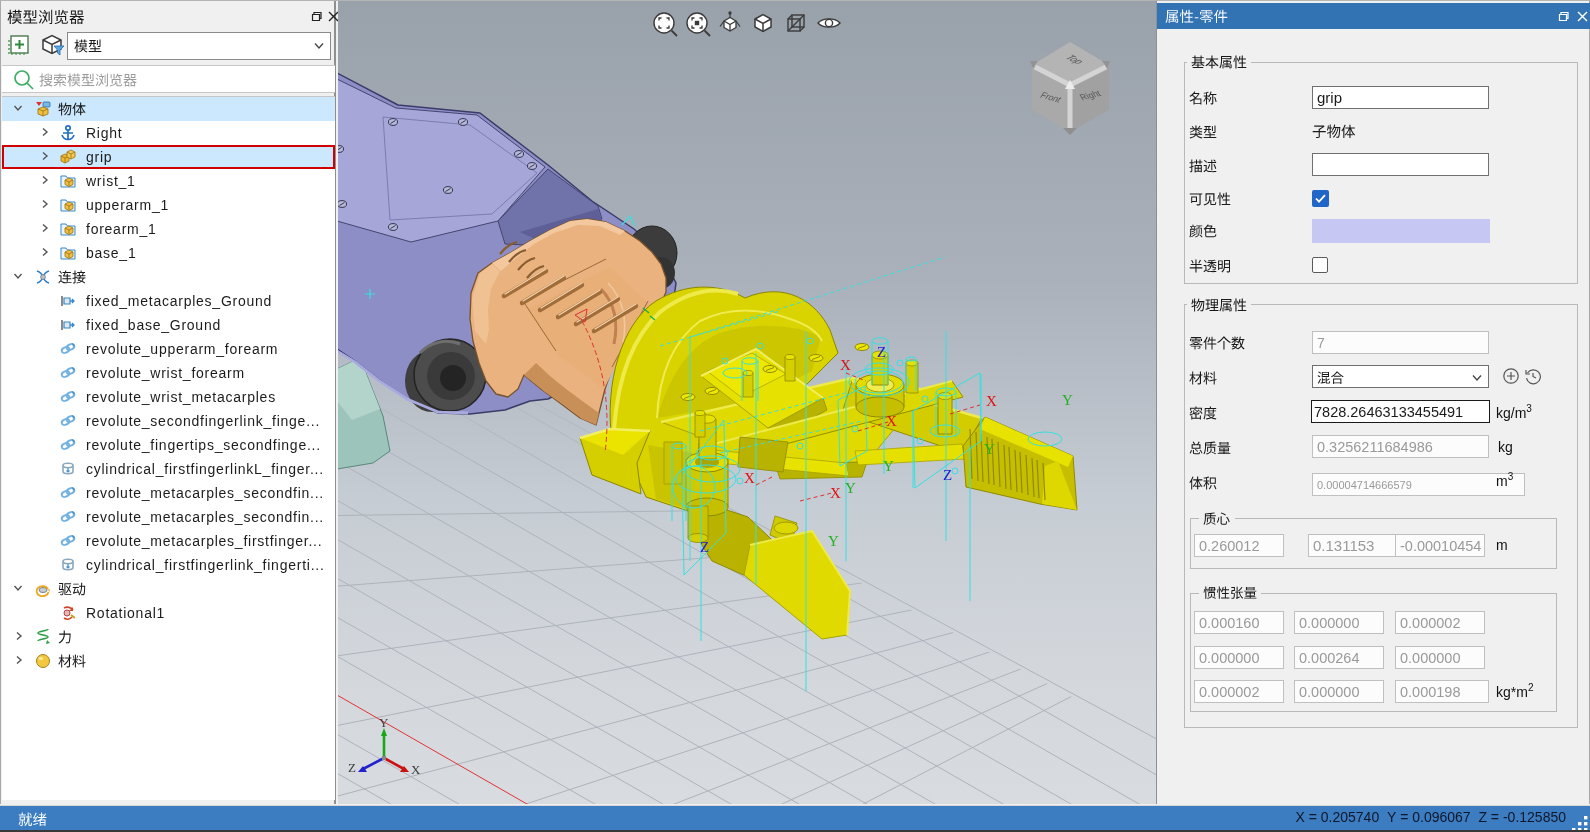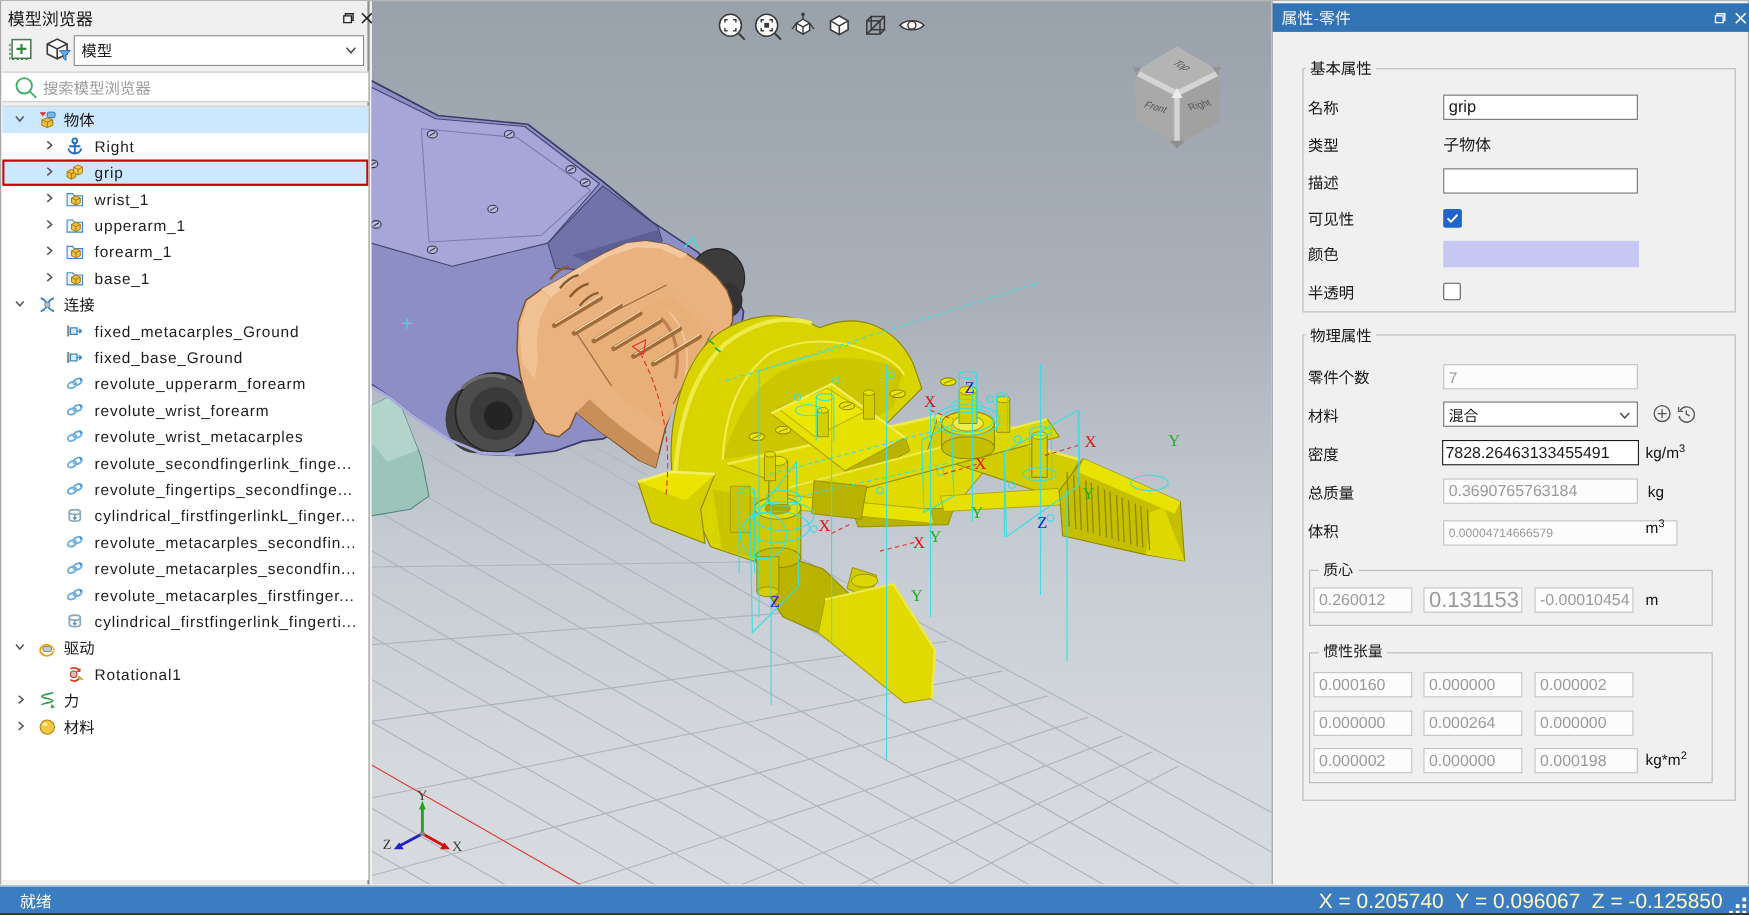--- a/index.html
+++ b/index.html
@@ -729,33 +729,33 @@
         <path d="M9 6v3.5l3 1.5" fill="none" stroke="#555" stroke-width="1.2"></path>
       </svg>
       <div class="abs" style="left:32px;top:403px"><svg width="28" height="19" viewBox="0 0 28 19" style="vertical-align:middle">
           <path fill="#1a1a1a" d="M2.5 6.5C2.2 7.5 1.6 8.5 0.7 9L1.5 9.6C2.5 9 3.1 7.9 3.4 6.9L2.5 6.5ZM4.9 5.5C5.8 5.9 6.8 6.5 7.3 7L7.9 6.3C7.4 5.9 6.3 5.2 5.5 4.9L4.9 5.5ZM10.2 7.1C11.1 7.9 12.2 9.1 12.6 9.9L13.5 9.3C13 8.5 11.9 7.4 10.9 6.6L10.2 7.1ZM9.5 5.4C8.5 6.8 7 8 5.2 8.8L5.2 6.3L4.3 6.3L4.3 9.1L4.3 9.3C3.1 9.8 1.8 10.2 0.5 10.5C0.7 10.7 1 11.1 1.1 11.4C2.3 11 3.5 10.6 4.6 10.1C4.9 10.3 5.4 10.4 6.1 10.4C6.4 10.4 8.6 10.4 8.9 10.4C10.1 10.4 10.4 10 10.5 8.4C10.2 8.4 9.8 8.2 9.6 8.1C9.6 9.3 9.5 9.5 8.8 9.5C8.3 9.5 6.5 9.5 6.1 9.5L5.9 9.5C7.7 8.5 9.3 7.3 10.4 5.9L9.5 5.4ZM10.9 11.4L10.9 13.8L7.5 13.8L7.5 10.6L6.4 10.6L6.4 13.8L3.3 13.8L3.3 11.4L2.3 11.4L2.3 15.4L3.3 15.4L3.3 14.8L10.9 14.8L10.9 15.4L11.9 15.4L11.9 11.4L10.9 11.4ZM1.1 3.7L1.1 6.5L2.1 6.5L2.1 4.7L11.9 4.7L11.9 6.5L13 6.5L13 3.7L7.5 3.7L7.5 2.5L6.4 2.5L6.4 3.7L1.1 3.7ZM19.4 5.2L19.4 6.4L17.1 6.4L17.1 7.3L19.4 7.3L19.4 9.6L24.8 9.6L24.8 7.3L27.1 7.3L27.1 6.4L24.8 6.4L24.8 5.2L23.8 5.2L23.8 6.4L20.4 6.4L20.4 5.2L19.4 5.2ZM23.8 7.3L23.8 8.8L20.4 8.8L20.4 7.3L23.8 7.3ZM24.6 11.4C24 12.1 23.2 12.7 22.2 13.2C21.3 12.7 20.5 12.1 19.9 11.4L24.6 11.4ZM17.3 10.5L17.3 11.4L19.5 11.4L18.9 11.6C19.5 12.4 20.3 13.1 21.2 13.6C19.8 14.1 18.3 14.4 16.8 14.5C17 14.7 17.2 15.1 17.2 15.4C19 15.2 20.7 14.8 22.2 14.2C23.5 14.8 25.1 15.2 26.8 15.4C27 15.2 27.2 14.7 27.5 14.5C26 14.4 24.5 14.1 23.3 13.6C24.5 13 25.5 12 26.1 10.8L25.5 10.5L25.3 10.5L17.3 10.5ZM15.7 3.9L15.7 8C15.7 10 15.6 12.8 14.4 14.8C14.7 15 15.1 15.2 15.3 15.4C16.5 13.3 16.7 10.1 16.7 8L16.7 4.9L27.2 4.9L27.2 3.9L22 3.9L22 2.5L20.9 2.5L20.9 3.9L15.7 3.9Z"></path>
         </svg></div>
       <div class="inp abs" style="left:154px;top:399px;width:179px;border:1px solid #1a1a1a;font-size:14.5px;padding:1px 2px">7828.26463133455491</div>
       <div class="unit" style="left:339px;top:402px">kg/m<sup>3</sup></div>
       <div class="abs" style="left:32px;top:438px"><svg width="42" height="19" viewBox="0 0 42 19" style="vertical-align:middle">
           <path fill="#1a1a1a" d="M10.6 11.3C11.4 12.2 12.3 13.6 12.6 14.4L13.4 13.9C13.1 13 12.3 11.8 11.4 10.8L10.6 11.3ZM5.8 10.5C6.7 11.1 7.8 12.1 8.3 12.8L9.1 12.2C8.5 11.5 7.4 10.5 6.5 9.9L5.8 10.5ZM3.9 10.9L3.9 13.8C3.9 14.9 4.4 15.2 6 15.2C6.4 15.2 8.8 15.2 9.2 15.2C10.5 15.2 10.8 14.9 11 13.2C10.7 13.2 10.2 13 10 12.9C9.9 14.1 9.8 14.3 9.1 14.3C8.6 14.3 6.5 14.3 6.1 14.3C5.2 14.3 5 14.2 5 13.8L5 10.9L3.9 10.9ZM1.9 11.1C1.7 12.2 1.2 13.4 0.6 14.2L1.6 14.6C2.2 13.8 2.7 12.5 2.9 11.3L1.9 11.1ZM3.7 6.3L10.3 6.3L10.3 8.8L3.7 8.8L3.7 6.3ZM2.6 5.3L2.6 9.8L11.5 9.8L11.5 5.3L9.2 5.3C9.7 4.6 10.2 3.8 10.7 3L9.6 2.5C9.2 3.4 8.6 4.5 8.1 5.3L5.2 5.3L6 4.9C5.8 4.3 5.1 3.3 4.5 2.6L3.6 3C4.2 3.7 4.8 4.7 5 5.3L2.6 5.3ZM22.3 13.3C23.7 13.8 25.5 14.7 26.5 15.3L27.2 14.6C26.2 14 24.5 13.2 23.1 12.7L22.3 13.3ZM21.6 9.4L21.6 10.7C21.6 11.8 21.3 13.4 17 14.6C17.2 14.8 17.5 15.2 17.7 15.4C22.2 14.1 22.7 12.1 22.7 10.7L22.7 9.4L21.6 9.4ZM18.1 7.8L18.1 12.7L19.1 12.7L19.1 8.8L25.1 8.8L25.1 12.7L26.2 12.7L26.2 7.8L22.2 7.8L22.4 6.5L27.3 6.5L27.3 5.5L22.5 5.5L22.7 4C24.1 3.8 25.4 3.7 26.5 3.4L25.6 2.6C23.4 3.1 19.3 3.4 16 3.6L16 7.5C16 9.6 15.8 12.6 14.5 14.7C14.8 14.8 15.2 15.1 15.4 15.2C16.8 13 17 9.7 17 7.5L17 6.5L21.3 6.5L21.2 7.8L18.1 7.8ZM21.4 5.5L17 5.5L17 4.4C18.5 4.4 20 4.3 21.5 4.1L21.4 5.5ZM31.5 5L38.5 5L38.5 5.7L31.5 5.7L31.5 5ZM31.5 3.6L38.5 3.6L38.5 4.4L31.5 4.4L31.5 3.6ZM30.5 3L30.5 6.4L39.5 6.4L39.5 3L30.5 3ZM28.7 7L28.7 7.8L41.3 7.8L41.3 7L28.7 7ZM31.2 10.5L34.5 10.5L34.5 11.3L31.2 11.3L31.2 10.5ZM35.5 10.5L38.9 10.5L38.9 11.3L35.5 11.3L35.5 10.5ZM31.2 9.1L34.5 9.1L34.5 9.8L31.2 9.8L31.2 9.1ZM35.5 9.1L38.9 9.1L38.9 9.8L35.5 9.8L35.5 9.1ZM28.7 14.2L28.7 15.1L41.4 15.1L41.4 14.2L35.5 14.2L35.5 13.4L40.2 13.4L40.2 12.7L35.5 12.7L35.5 11.9L39.9 11.9L39.9 8.4L30.2 8.4L30.2 11.9L34.5 11.9L34.5 12.7L29.8 12.7L29.8 13.4L34.5 13.4L34.5 14.2L28.7 14.2Z"></path>
         </svg></div>
-      <div class="inp dis abs" style="left:155px;top:434px;width:177px;font-size:14.5px">0.3690765763184</div>
+      <div class="inp dis abs" style="left:155px;top:434px;width:177px;font-size:14.5px">0.3256211684986</div>
       <div class="unit" style="left:341px;top:438px">kg</div>
       <div class="abs" style="left:32px;top:473px"><svg width="28" height="19" viewBox="0 0 28 19" style="vertical-align:middle">
           <path fill="#1a1a1a" d="M3.5 2.6C2.8 4.7 1.7 6.8 0.4 8.2C0.6 8.4 0.9 9 1 9.2C1.5 8.7 1.9 8.2 2.2 7.6L2.2 15.4L3.2 15.4L3.2 5.8C3.7 4.9 4.1 3.8 4.5 2.9L3.5 2.6ZM5.8 11.8L5.8 12.8L8.1 12.8L8.1 15.3L9.2 15.3L9.2 12.8L11.4 12.8L11.4 11.8L9.2 11.8L9.2 7C10 9.4 11.4 11.8 12.8 13.1C13 12.8 13.4 12.5 13.6 12.3C12.1 11.1 10.7 8.7 9.8 6.4L13.4 6.4L13.4 5.3L9.2 5.3L9.2 2.6L8.1 2.6L8.1 5.3L4.2 5.3L4.2 6.4L7.5 6.4C6.6 8.7 5.2 11.1 3.6 12.3C3.9 12.5 4.2 12.9 4.4 13.1C5.9 11.8 7.2 9.5 8.1 7L8.1 11.8L5.8 11.8ZM24.6 11.4C25.4 12.6 26.1 14.3 26.4 15.3L27.4 14.9C27.1 13.9 26.3 12.3 25.6 11.1L24.6 11.4ZM21.8 11.1C21.4 12.5 20.7 13.9 19.8 14.8C20 14.9 20.5 15.2 20.6 15.4C21.6 14.4 22.4 12.9 22.8 11.3L21.8 11.1ZM21.8 4.5L25.8 4.5L25.8 8.7L21.8 8.7L21.8 4.5ZM20.8 3.5L20.8 9.7L26.8 9.7L26.8 3.5L20.8 3.5ZM19.6 2.6C18.4 3.1 16.3 3.5 14.5 3.8C14.6 4 14.8 4.4 14.8 4.6C15.5 4.5 16.3 4.4 17.1 4.3L17.1 6.5L14.6 6.5L14.6 7.5L17 7.5C16.4 9.1 15.4 10.9 14.4 11.9C14.6 12.2 14.9 12.6 15 12.9C15.8 12.1 16.5 10.7 17.1 9.2L17.1 15.4L18.1 15.4L18.1 8.9C18.7 9.7 19.3 10.7 19.6 11.2L20.2 10.3C19.9 9.9 18.6 8.2 18.1 7.8L18.1 7.5L20.3 7.5L20.3 6.5L18.1 6.5L18.1 4.1C18.9 3.9 19.6 3.7 20.2 3.5L19.6 2.6Z"></path>
         </svg></div>
       <div class="inp dis abs" style="left:155px;top:472px;width:213px;font-size:11px">0.00004714666579</div>
       <div class="unit" style="left:339px;top:470px">m<sup>3</sup></div>
       <div class="gb" style="left:33px;top:517px;width:367px;height:51px"></div>
       <div class="gl" style="left:42px;top:508px"><svg width="28" height="18" viewBox="0 0 28 18" style="vertical-align:middle">
           <path fill="#1a1a1a" d="M8 12.8C9.4 13.3 11.1 14.2 12 14.8L12.7 14.1C11.8 13.5 10.1 12.7 8.7 12.2L8 12.8ZM7.3 9.1L7.3 10.3C7.3 11.4 7 13 2.9 14.1C3.1 14.3 3.4 14.6 3.5 14.8C7.9 13.6 8.4 11.7 8.4 10.3L8.4 9.1L7.3 9.1ZM3.9 7.6L3.9 12.2L4.9 12.2L4.9 8.5L10.7 8.5L10.7 12.3L11.8 12.3L11.8 7.6L7.9 7.6L8.1 6.2L12.8 6.2L12.8 5.3L8.2 5.3L8.4 3.9C9.7 3.7 11 3.5 12 3.3L11.2 2.5C9.1 3 5.2 3.3 1.9 3.4L1.9 7.2C1.9 9.3 1.8 12.1 0.5 14.2C0.7 14.3 1.2 14.5 1.4 14.7C2.7 12.6 2.9 9.4 2.9 7.2L2.9 6.2L7.1 6.2L6.9 7.6L3.9 7.6ZM7.2 5.3L2.9 5.3L2.9 4.3C4.3 4.2 5.8 4.1 7.3 4L7.2 5.3ZM17.6 6.2L17.6 13C17.6 14.3 18 14.7 19.5 14.7C19.8 14.7 21.8 14.7 22.1 14.7C23.6 14.7 23.9 13.9 24 11.4C23.7 11.3 23.3 11.1 23.1 10.9C23 13.2 22.9 13.7 22 13.7C21.6 13.7 19.9 13.7 19.5 13.7C18.8 13.7 18.7 13.6 18.7 13L18.7 6.2L17.6 6.2ZM17.7 3.3C19.3 3.8 21.3 4.9 22.4 5.6L23 4.7C22 4 20 3 18.4 2.5L17.7 3.3ZM15.4 7.3C15.2 9 14.7 11 13.8 12.2L14.7 12.7C15.7 11.4 16.1 9.3 16.3 7.5L15.4 7.3ZM23.2 7.3C24.4 8.8 25.4 10.9 25.7 12.3L26.7 11.9C26.4 10.4 25.4 8.4 24.1 6.8L23.2 7.3Z"></path>
         </svg></div>
       <div class="inp dis abs" style="left:37px;top:533px;width:90px;font-size:14.5px">0.260012</div>
-      <div class="inp dis abs" style="left:137px;top:533px;width:90px;font-size:20px">0.131153</div>
+      <div class="inp dis abs" style="left:151px;top:533px;width:90px;font-size:15px">0.131153</div>
       <div class="inp dis abs" style="left:238px;top:533px;width:90px;font-size:14.5px">-0.00010454</div>
       <div class="unit" style="left:339px;top:536px">m</div>
       <div class="gb" style="left:33px;top:592px;width:367px;height:119px"></div>
       <div class="gl" style="left:42px;top:582px"><svg width="54" height="18" viewBox="0 0 54 18" style="vertical-align:middle">
           <path fill="#1a1a1a" d="M8.1 9.8L8.1 11.2C8.1 12.1 7.6 13.3 3.9 14.1C4.1 14.3 4.4 14.6 4.5 14.8C8.5 13.9 9.1 12.5 9.1 11.2L9.1 9.8L8.1 9.8ZM8.9 13.2C10.1 13.6 11.6 14.3 12.4 14.8L12.9 14.1C12.1 13.6 10.6 12.9 9.4 12.5L8.9 13.2ZM5.3 8.1L5.3 12.5L6.2 12.5L6.2 8.9L10.9 8.9L10.9 12.4L11.9 12.4L11.9 8.1L5.3 8.1ZM2.3 2.4L2.3 14.8L3.3 14.8L3.3 2.4L2.3 2.4ZM1.2 5C1.1 6.1 0.9 7.6 0.5 8.5L1.3 8.8C1.7 7.8 1.9 6.3 1.9 5.1L1.2 5ZM3.3 4.9C3.6 5.7 4 6.8 4.1 7.5L4.8 7.2C4.7 6.5 4.4 5.5 4 4.7L3.3 4.9ZM10.9 5.5L10.9 6.6L9 6.6L9.2 5.5L10.9 5.5ZM11 4.8L9.2 4.8L9.4 3.8L11.1 3.8L11 4.8ZM6.5 5.5L8.3 5.5L8.2 6.6L6.4 6.6L6.5 5.5ZM6.8 3.8L8.5 3.8L8.4 4.8L6.6 4.8L6.8 3.8ZM4.5 4.7L4.5 5.6L5.7 5.6L5.4 7.4L11.7 7.4L11.8 5.6L13 5.6L13 4.7L11.9 4.7L12.1 3L6 3L5.8 4.7L4.5 4.7ZM15.8 2.4L15.8 14.8L16.8 14.8L16.8 2.4L15.8 2.4ZM14.6 5C14.5 6.1 14.2 7.6 13.9 8.5L14.7 8.7C15 7.8 15.3 6.2 15.3 5.1L14.6 5ZM16.9 4.9C17.3 5.7 17.7 6.6 17.9 7.2L18.6 6.9C18.5 6.3 18 5.3 17.6 4.6L16.9 4.9ZM18 13.4L18 14.4L26.3 14.4L26.3 13.4L22.9 13.4L22.9 10L25.7 10L25.7 9.1L22.9 9.1L22.9 6.3L26 6.3L26 5.3L22.9 5.3L22.9 2.5L21.9 2.5L21.9 5.3L20.2 5.3C20.4 4.6 20.5 3.9 20.7 3.2L19.7 3.1C19.4 4.9 18.8 6.7 18.1 7.9C18.3 8 18.8 8.2 19 8.4C19.3 7.8 19.6 7.1 19.9 6.3L21.9 6.3L21.9 9.1L19 9.1L19 10L21.9 10L21.9 13.4L18 13.4ZM38.4 3C37.7 4.4 36.4 5.7 35.1 6.6C35.3 6.7 35.7 7.1 35.9 7.2C37.2 6.3 38.6 4.9 39.4 3.3L38.4 3ZM28.6 6C28.5 7.3 28.3 9 28.2 10.1L30.9 10.1C30.8 12.5 30.6 13.5 30.3 13.7C30.2 13.9 30.1 13.9 29.9 13.9C29.6 13.9 29 13.9 28.3 13.8C28.4 14.1 28.6 14.4 28.6 14.7C29.3 14.8 29.9 14.8 30.3 14.7C30.7 14.7 31 14.6 31.2 14.3C31.6 13.9 31.8 12.8 31.9 9.6C31.9 9.4 31.9 9.2 31.9 9.2L29.2 9.2C29.3 8.5 29.4 7.7 29.5 6.9L31.9 6.9L31.9 2.9L28.3 2.9L28.3 3.9L30.9 3.9L30.9 6L28.6 6ZM33.4 14.9C33.6 14.7 34 14.6 36.7 13.4C36.7 13.2 36.6 12.8 36.6 12.5L34.6 13.3L34.6 8.6L35.9 8.6C36.5 11.3 37.7 13.5 39.4 14.7C39.6 14.4 39.9 14 40.1 13.8C38.5 12.9 37.4 10.9 36.9 8.6L39.9 8.6L39.9 7.7L34.6 7.7L34.6 2.7L33.6 2.7L33.6 7.7L32.1 7.7L32.1 8.6L33.6 8.6L33.6 13.1C33.6 13.7 33.2 13.9 33 14.1C33.1 14.3 33.3 14.7 33.4 14.9ZM43.9 4.8L50.6 4.8L50.6 5.5L43.9 5.5L43.9 4.8ZM43.9 3.5L50.6 3.5L50.6 4.2L43.9 4.2L43.9 3.5ZM42.9 2.9L42.9 6.1L51.6 6.1L51.6 2.9L42.9 2.9ZM41.2 6.7L41.2 7.5L53.3 7.5L53.3 6.7L41.2 6.7ZM43.6 10.1L46.7 10.1L46.7 10.9L43.6 10.9L43.6 10.1ZM47.7 10.1L51 10.1L51 10.9L47.7 10.9L47.7 10.1ZM43.6 8.7L46.7 8.7L46.7 9.5L43.6 9.5L43.6 8.7ZM47.7 8.7L51 8.7L51 9.5L47.7 9.5L47.7 8.7ZM41.1 13.7L41.1 14.5L53.4 14.5L53.4 13.7L47.7 13.7L47.7 12.9L52.3 12.9L52.3 12.2L47.7 12.2L47.7 11.5L52 11.5L52 8.1L42.6 8.1L42.6 11.5L46.7 11.5L46.7 12.2L42.3 12.2L42.3 12.9L46.7 12.9L46.7 13.7L41.1 13.7Z"></path>
         </svg></div>
       <div class="inp dis abs" style="left:37px;top:610px;width:90px;font-size:14.5px">0.000160</div>
       <div class="inp dis abs" style="left:137px;top:610px;width:90px;font-size:14.5px">0.000000</div>
       <div class="inp dis abs" style="left:238px;top:610px;width:90px;font-size:14.5px">0.000002</div>
       <div class="inp dis abs" style="left:37px;top:645px;width:90px;font-size:14.5px">0.000000</div>
@@ -763,21 +763,21 @@
       <div class="inp dis abs" style="left:238px;top:645px;width:90px;font-size:14.5px">0.000000</div>
       <div class="inp dis abs" style="left:37px;top:679px;width:90px;font-size:14.5px">0.000002</div>
       <div class="inp dis abs" style="left:137px;top:679px;width:90px;font-size:14.5px">0.000000</div>
       <div class="inp dis abs" style="left:238px;top:679px;width:94px;font-size:14.5px">0.000198</div>
       <div class="unit" style="left:339px;top:681px">kg*m<sup>2</sup></div>
     </div>
 <div id="sb" class="abs">
       <div class="abs" style="left:18px;top:4px"><svg width="29" height="20" viewBox="0 0 29 20" style="vertical-align:middle">
           <path fill="#ffffff" d="M2.6 7.5L5.9 7.5L5.9 9.5L2.6 9.5L2.6 7.5ZM1.8 11.2C1.6 12.3 1.1 13.5 0.5 14.3C0.7 14.4 1.1 14.7 1.3 14.9C2 14 2.5 12.7 2.8 11.4L1.8 11.2ZM5.6 11.4C6 12.1 6.4 13.2 6.6 13.8L7.5 13.5C7.3 12.8 6.9 11.8 6.4 11L5.6 11.4ZM11.2 3.5C11.9 4.2 12.6 5.2 12.8 5.9L13.7 5.4C13.4 4.7 12.8 3.7 12 3L11.2 3.5ZM0.8 4.5L0.8 5.5L7.7 5.5L7.7 4.5L4.8 4.5L4.8 2.6L3.7 2.6L3.7 4.5L0.8 4.5ZM9.7 2.6L9.7 5.7L9.7 6.4L7.6 6.4L7.6 7.5L9.6 7.5C9.5 10 8.8 13.1 6.3 15.3C6.6 15.5 7 15.8 7.2 16C9.1 14.3 9.9 12.1 10.4 10L10.4 14.4C10.4 15.2 10.4 15.4 10.7 15.6C10.9 15.8 11.3 15.9 11.6 15.9C11.8 15.9 12.3 15.9 12.6 15.9C12.9 15.9 13.2 15.8 13.4 15.7C13.7 15.6 13.8 15.3 13.9 15C14 14.7 14 13.8 14.1 13.1C13.8 13 13.4 12.8 13.2 12.6C13.2 13.4 13.2 14.1 13.2 14.4C13.1 14.5 13 14.7 12.9 14.7C12.8 14.8 12.6 14.8 12.5 14.8C12.3 14.8 12 14.8 11.9 14.8C11.7 14.8 11.6 14.8 11.5 14.7C11.4 14.7 11.4 14.6 11.4 14.5L11.4 8.2L10.6 8.2L10.7 7.5L13.9 7.5L13.9 6.4L10.7 6.4L10.7 5.6L10.7 2.6L9.7 2.6ZM1.6 6.6L1.6 10.4L3.8 10.4L3.8 14.7C3.8 14.8 3.7 14.9 3.5 14.9C3.3 14.9 2.8 14.9 2.1 14.9C2.3 15.2 2.4 15.6 2.5 15.9C3.3 15.9 3.9 15.9 4.3 15.7C4.7 15.5 4.8 15.3 4.8 14.7L4.8 10.4L7 10.4L7 6.6L1.6 6.6ZM15.2 14L15.4 15.1C16.7 14.7 18.4 14.3 20.1 13.8L20 12.9C18.2 13.3 16.4 13.8 15.2 14ZM27.1 3.4C26.8 4 26.4 4.6 26.1 5.1L26.1 4.4L24.1 4.4L24.1 2.6L23.1 2.6L23.1 4.4L20.7 4.4L20.7 5.3L23.1 5.3L23.1 7.1L20 7.1L20 8.1L23.5 8.1C22.3 9.1 21 10 19.6 10.6C19.8 10.8 20.2 11.3 20.3 11.5C20.8 11.3 21.3 11 21.7 10.7L21.7 15.9L22.7 15.9L22.7 15.3L26.5 15.3L26.5 15.8L27.5 15.8L27.5 9.6L23.4 9.6C23.9 9.1 24.4 8.6 24.9 8.1L28.4 8.1L28.4 7.1L25.8 7.1C26.7 6.1 27.4 5 28.1 3.7L27.1 3.4ZM24.1 5.3L26 5.3C25.5 6 25 6.6 24.5 7.1L24.1 7.1L24.1 5.3ZM22.7 12.9L26.5 12.9L26.5 14.4L22.7 14.4L22.7 12.9ZM22.7 12L22.7 10.5L26.5 10.5L26.5 12L22.7 12ZM15.4 8.7C15.6 8.6 15.9 8.5 17.8 8.2C17.1 9.2 16.5 10 16.3 10.3C15.8 10.8 15.5 11.2 15.2 11.2C15.3 11.5 15.5 11.9 15.5 12.2C15.8 12 16.3 11.8 19.6 11.2C19.6 10.9 19.6 10.5 19.6 10.3L17 10.7C18.1 9.4 19.2 7.8 20.2 6.2L19.3 5.7C19 6.3 18.7 6.8 18.4 7.3L16.4 7.5C17.3 6.3 18.1 4.6 18.7 3.1L17.7 2.6C17.2 4.4 16.2 6.3 15.8 6.8C15.5 7.3 15.3 7.6 15.1 7.7C15.2 7.9 15.3 8.4 15.4 8.7Z"></path>
         </svg></div>
-      <div class="abs" style="right:24px;top:3px;font-size:19px;color:#fef9c3">X&nbsp;=&nbsp;0.205740&nbsp;&nbsp;Y&nbsp;=&nbsp;0.096067&nbsp;&nbsp;Z&nbsp;=&nbsp;-0.125850</div>
+      <div class="abs" style="right:24px;top:3px;font-size:14px;color:#0f172a">X&nbsp;=&nbsp;0.205740&nbsp;&nbsp;Y&nbsp;=&nbsp;0.096067&nbsp;&nbsp;Z&nbsp;=&nbsp;-0.125850</div>
       <svg class="abs" style="right:2px;top:8px" width="18" height="18" viewBox="0 0 18 18">
         <rect x="14" y="2" width="3.4" height="3.4" fill="#fff"></rect>
         <rect x="8" y="8" width="3.4" height="3.4" fill="#fff"></rect>
         <rect x="14" y="8" width="3.4" height="3.4" fill="#fff"></rect>
         <rect x="2" y="14" width="3.4" height="3.4" fill="#fff"></rect>
         <rect x="8" y="14" width="3.4" height="3.4" fill="#fff"></rect>
         <rect x="14" y="14" width="3.4" height="3.4" fill="#fff"></rect>
       </svg>
     </div>
     <div id="sbb" class="abs"></div>

